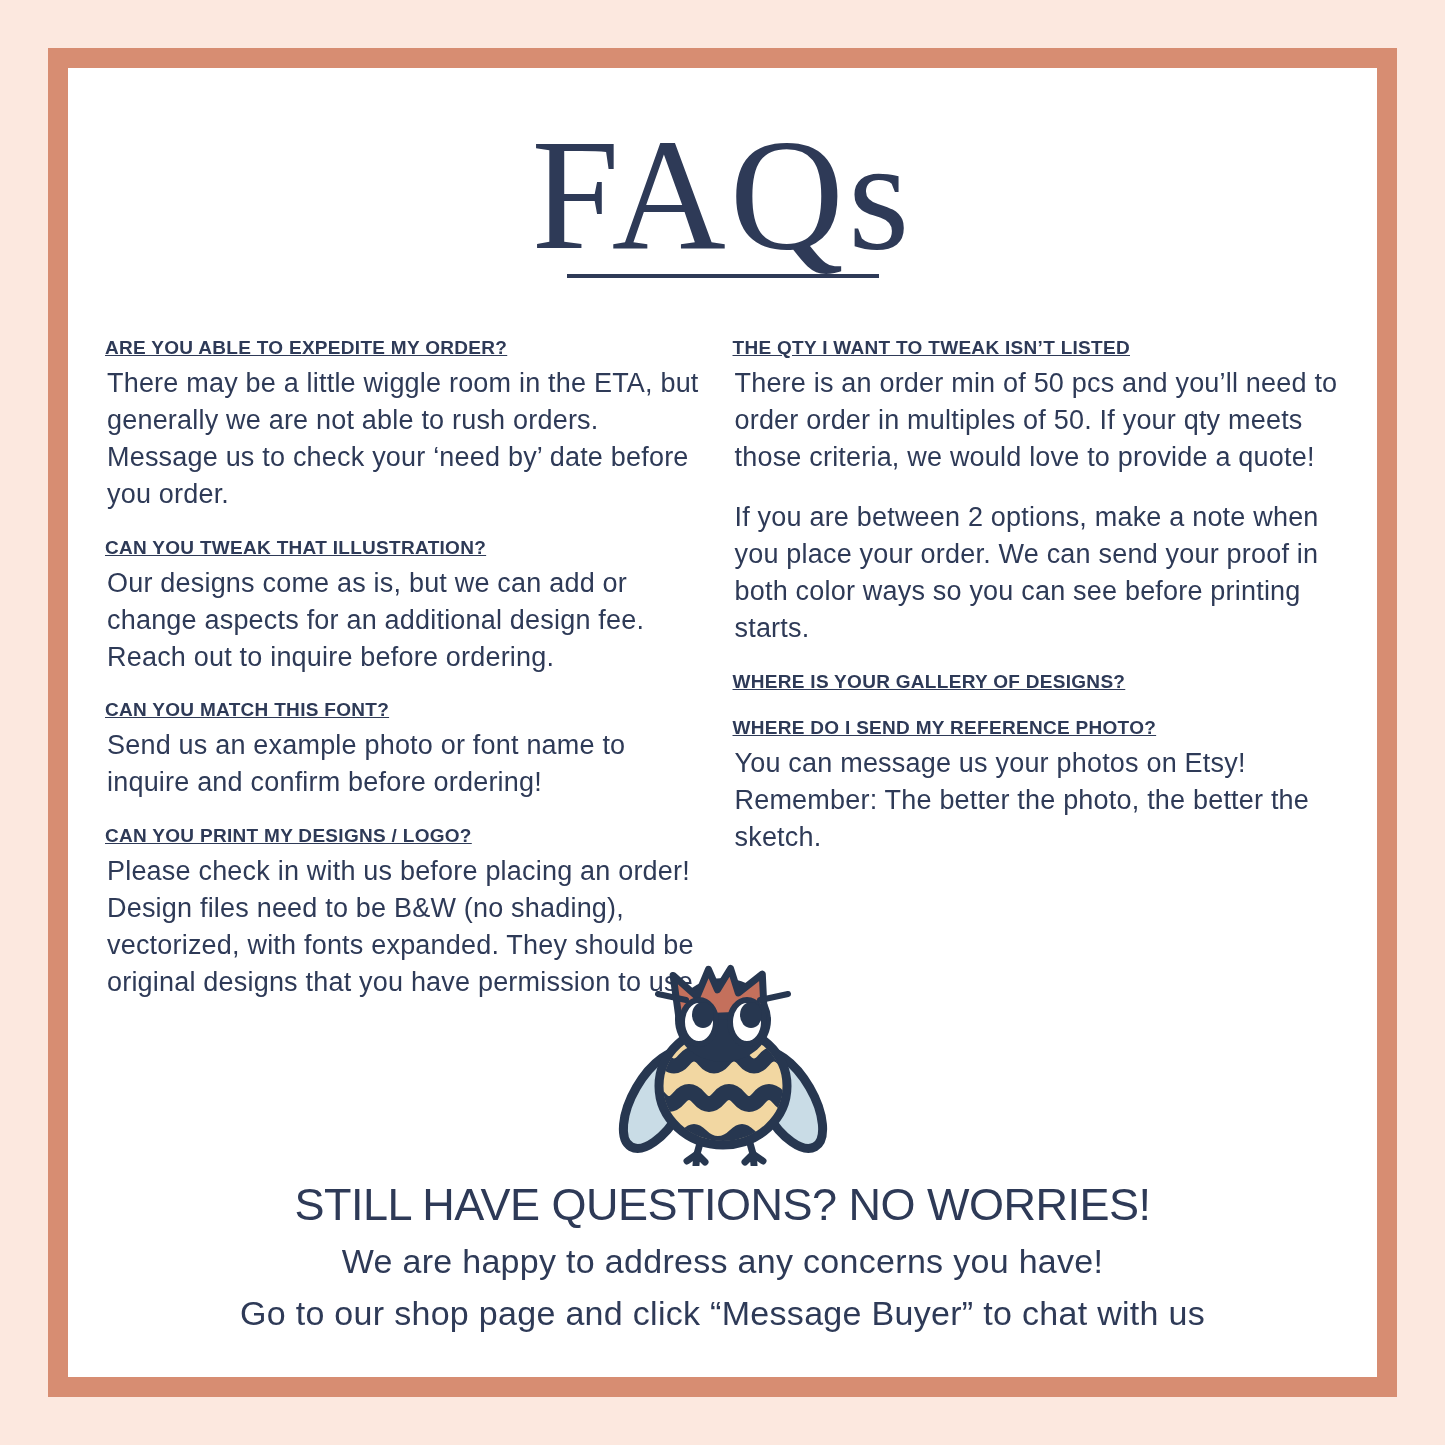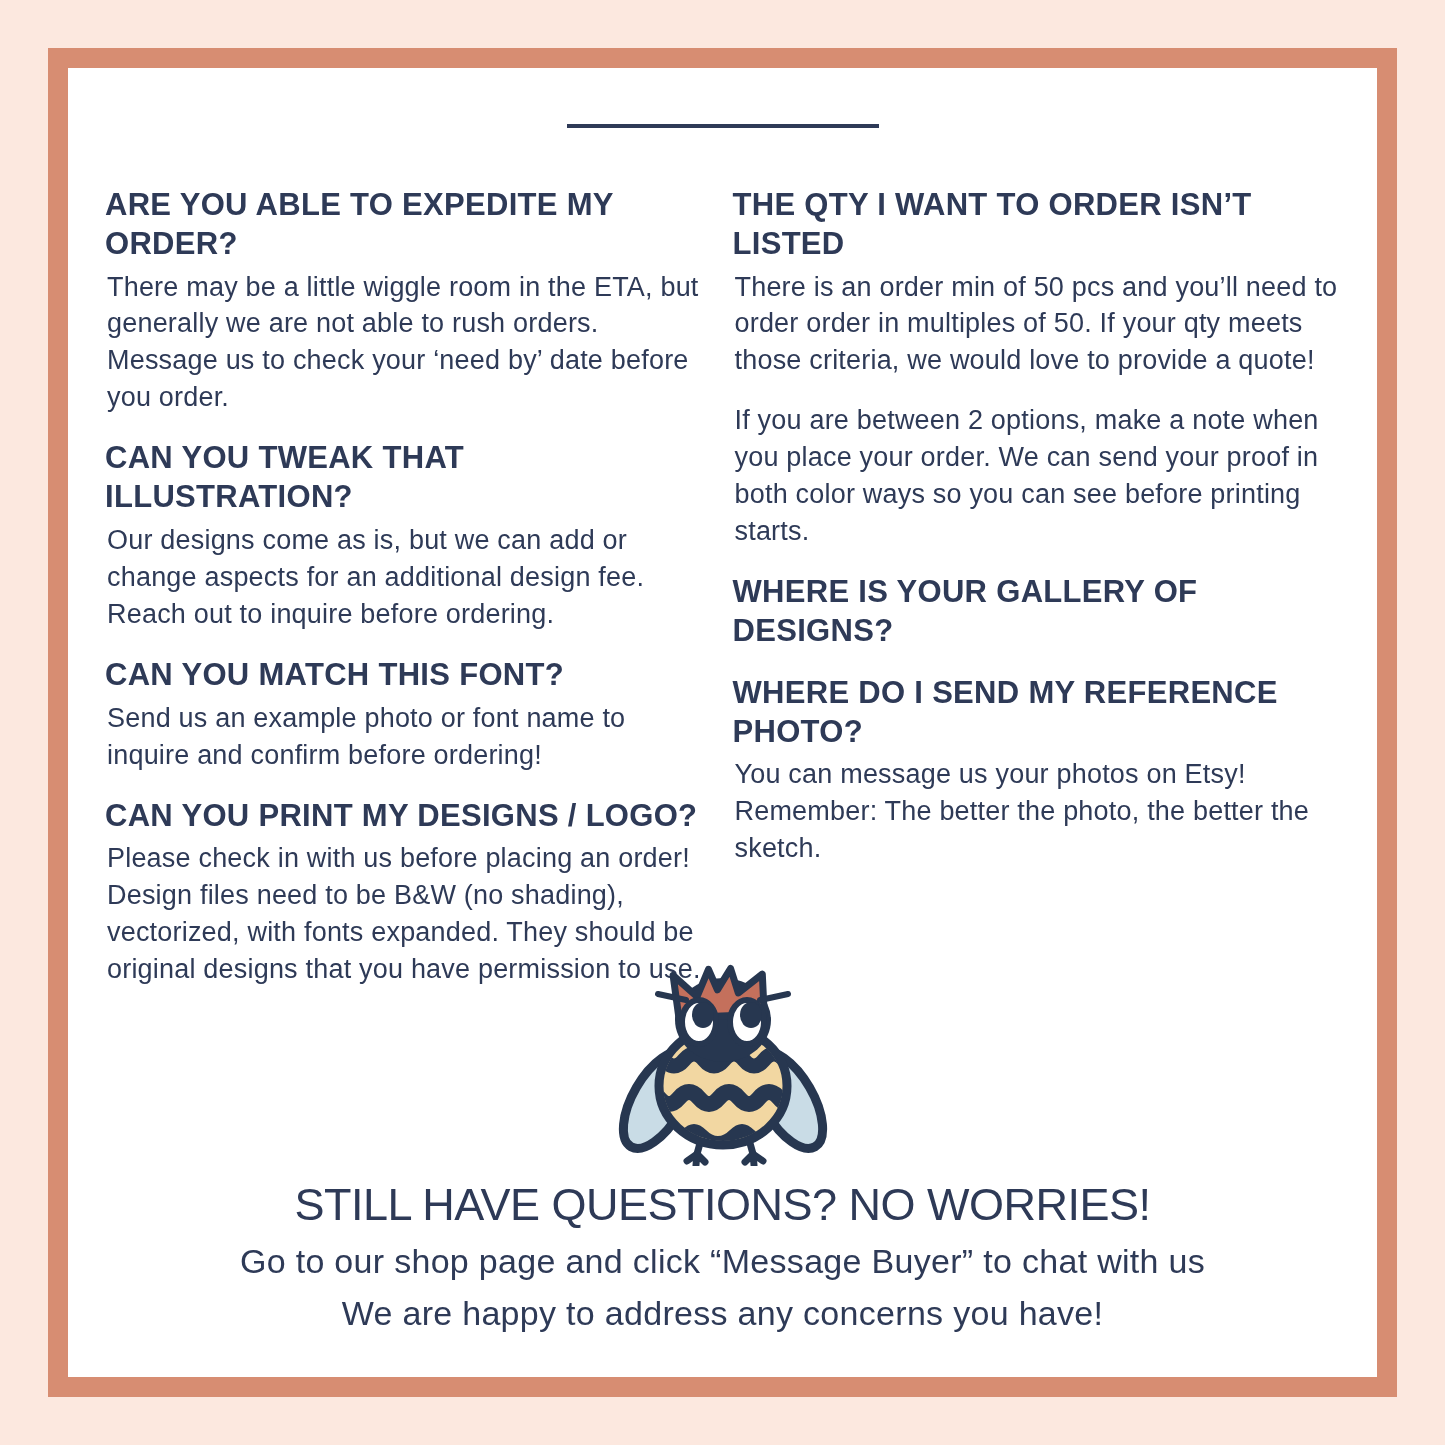--- a/index.html
+++ b/index.html
@@ -47,25 +47,26 @@
   .columns {
     display: grid;
     grid-template-columns: 1fr 1fr;
     column-gap: 20px;
     padding: 0 37px;
     margin-top: 58px;
   }
   .faq-item { margin-bottom: 23px; }
   .faq-item h3 {
     margin: 0 0 5px 0;
-    font-size: 31px;
+    font-size: 19px;
     font-weight: bold;
     letter-spacing: 0.3px;
     line-height: 1.25;
     color: #2e3a57;
+    text-decoration: underline;
   }
   .faq-item p {
     margin: 2px;
     font-size: 27px;
     line-height: 1.37;
     letter-spacing: 0.2px;
     color: #2e3a57;
   }
   .bee {
     position: absolute;
@@ -96,20 +97,21 @@
     letter-spacing: 0.3px;
   }
 </style>
 </head>
 <body>
 
 <div class="canvas">
   <div class="frame">
 
     <div class="title-wrap">
+      <h1 class="page-title">FAQs</h1>
       <div class="title-underline"></div>
     </div>
 
     <div class="columns">
       <div class="col">
           <div class="faq-item">
             <h3>ARE YOU ABLE TO EXPEDITE MY ORDER?</h3>
             <p>There may be a little wiggle room in the ETA, but generally we are not able to rush orders. Message us to check your ‘need by’ date before you order.</p>
           </div>
           <div class="faq-item">
@@ -120,21 +122,21 @@
             <h3>CAN YOU MATCH THIS FONT?</h3>
             <p>Send us an example photo or font name to inquire and confirm before ordering!</p>
           </div>
           <div class="faq-item">
             <h3>CAN YOU PRINT MY DESIGNS / LOGO?</h3>
             <p>Please check in with us before placing an order! Design files need to be B&amp;W (no shading), vectorized, with fonts expanded. They should be original designs that you have permission to use.</p>
           </div>
         </div>
       <div class="col">
           <div class="faq-item">
-            <h3>THE QTY I WANT TO ORDER ISN’T LISTED</h3>
+            <h3>THE QTY I WANT TO TWEAK ISN’T LISTED</h3>
             <p>There is an order min of 50 pcs and you’ll need to order order in multiples of 50. If your qty meets those criteria, we would love to provide a quote!</p>
           </div>
           <div class="faq-item">
             <p>If you are between 2 options, make a note when you place your order. We can send your proof in both color ways so you can see before printing starts.</p>
           </div>
           <div class="faq-item">
             <h3>WHERE IS YOUR GALLERY OF DESIGNS?</h3>
           </div>
           <div class="faq-item">
             <h3>WHERE DO I SEND MY REFERENCE PHOTO?</h3>
@@ -187,16 +189,16 @@
         <ellipse cx="85" cy="64" rx="17" ry="22" fill="#ffffff" stroke="#273750" stroke-width="6"></ellipse>
         <ellipse cx="133" cy="64" rx="17" ry="22" fill="#ffffff" stroke="#273750" stroke-width="6"></ellipse>
         <ellipse cx="89" cy="57" rx="11" ry="13" fill="#273750"></ellipse>
         <ellipse cx="137" cy="57" rx="11" ry="13" fill="#273750"></ellipse>
       </g>
     </g>
   </svg>
 
   <div class="footer">
     <p class="footer-headline">STILL HAVE QUESTIONS? NO WORRIES!</p>
+    <p class="footer-line">We are happy to address any concerns you have!</p>
     <p class="footer-line">Go to our shop page and click “Message Buyer” to chat with us</p>
-    <p class="footer-line">We are happy to address any concerns you have!</p>
   </div>
 </div>
 
 </body></html>

